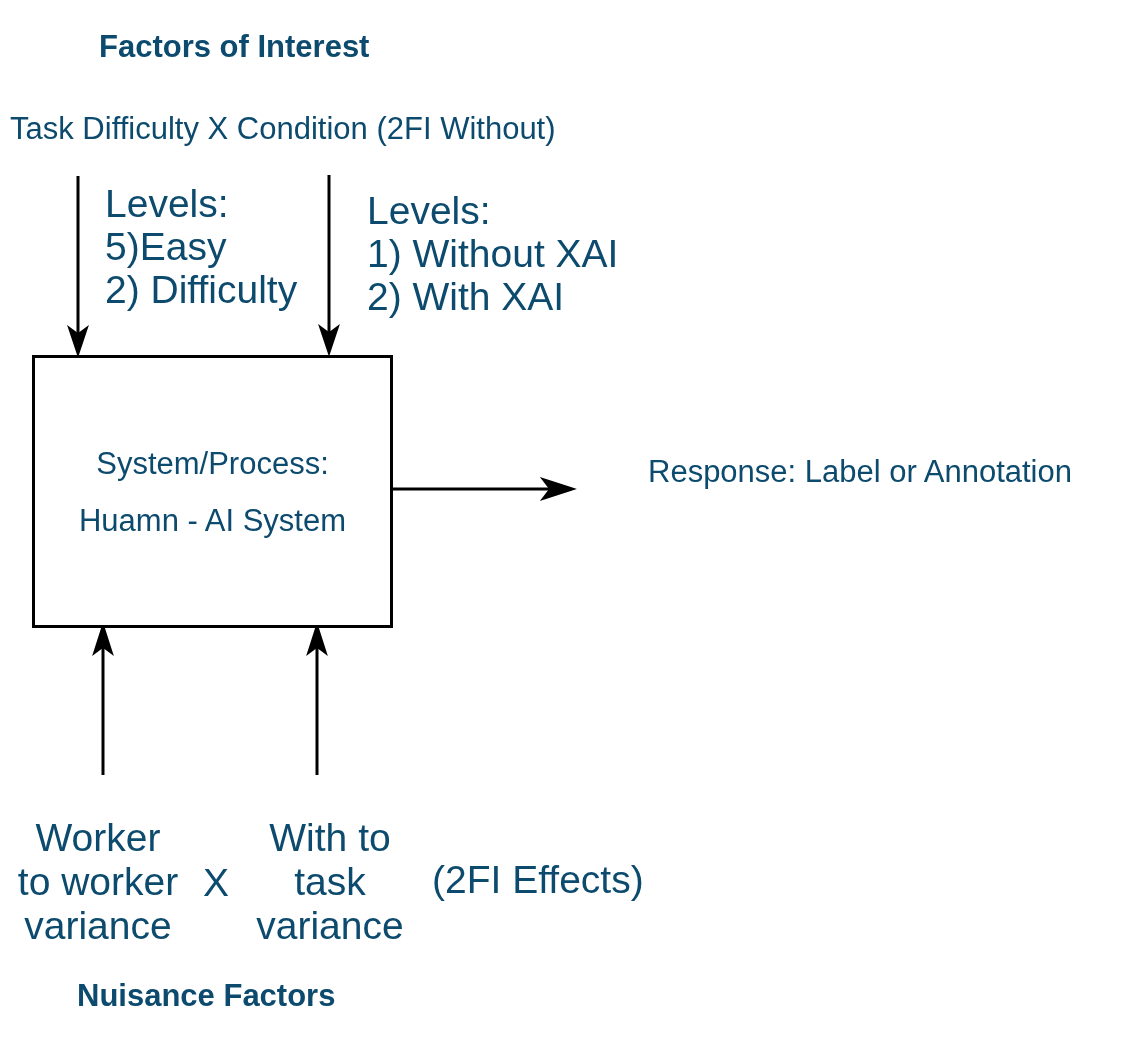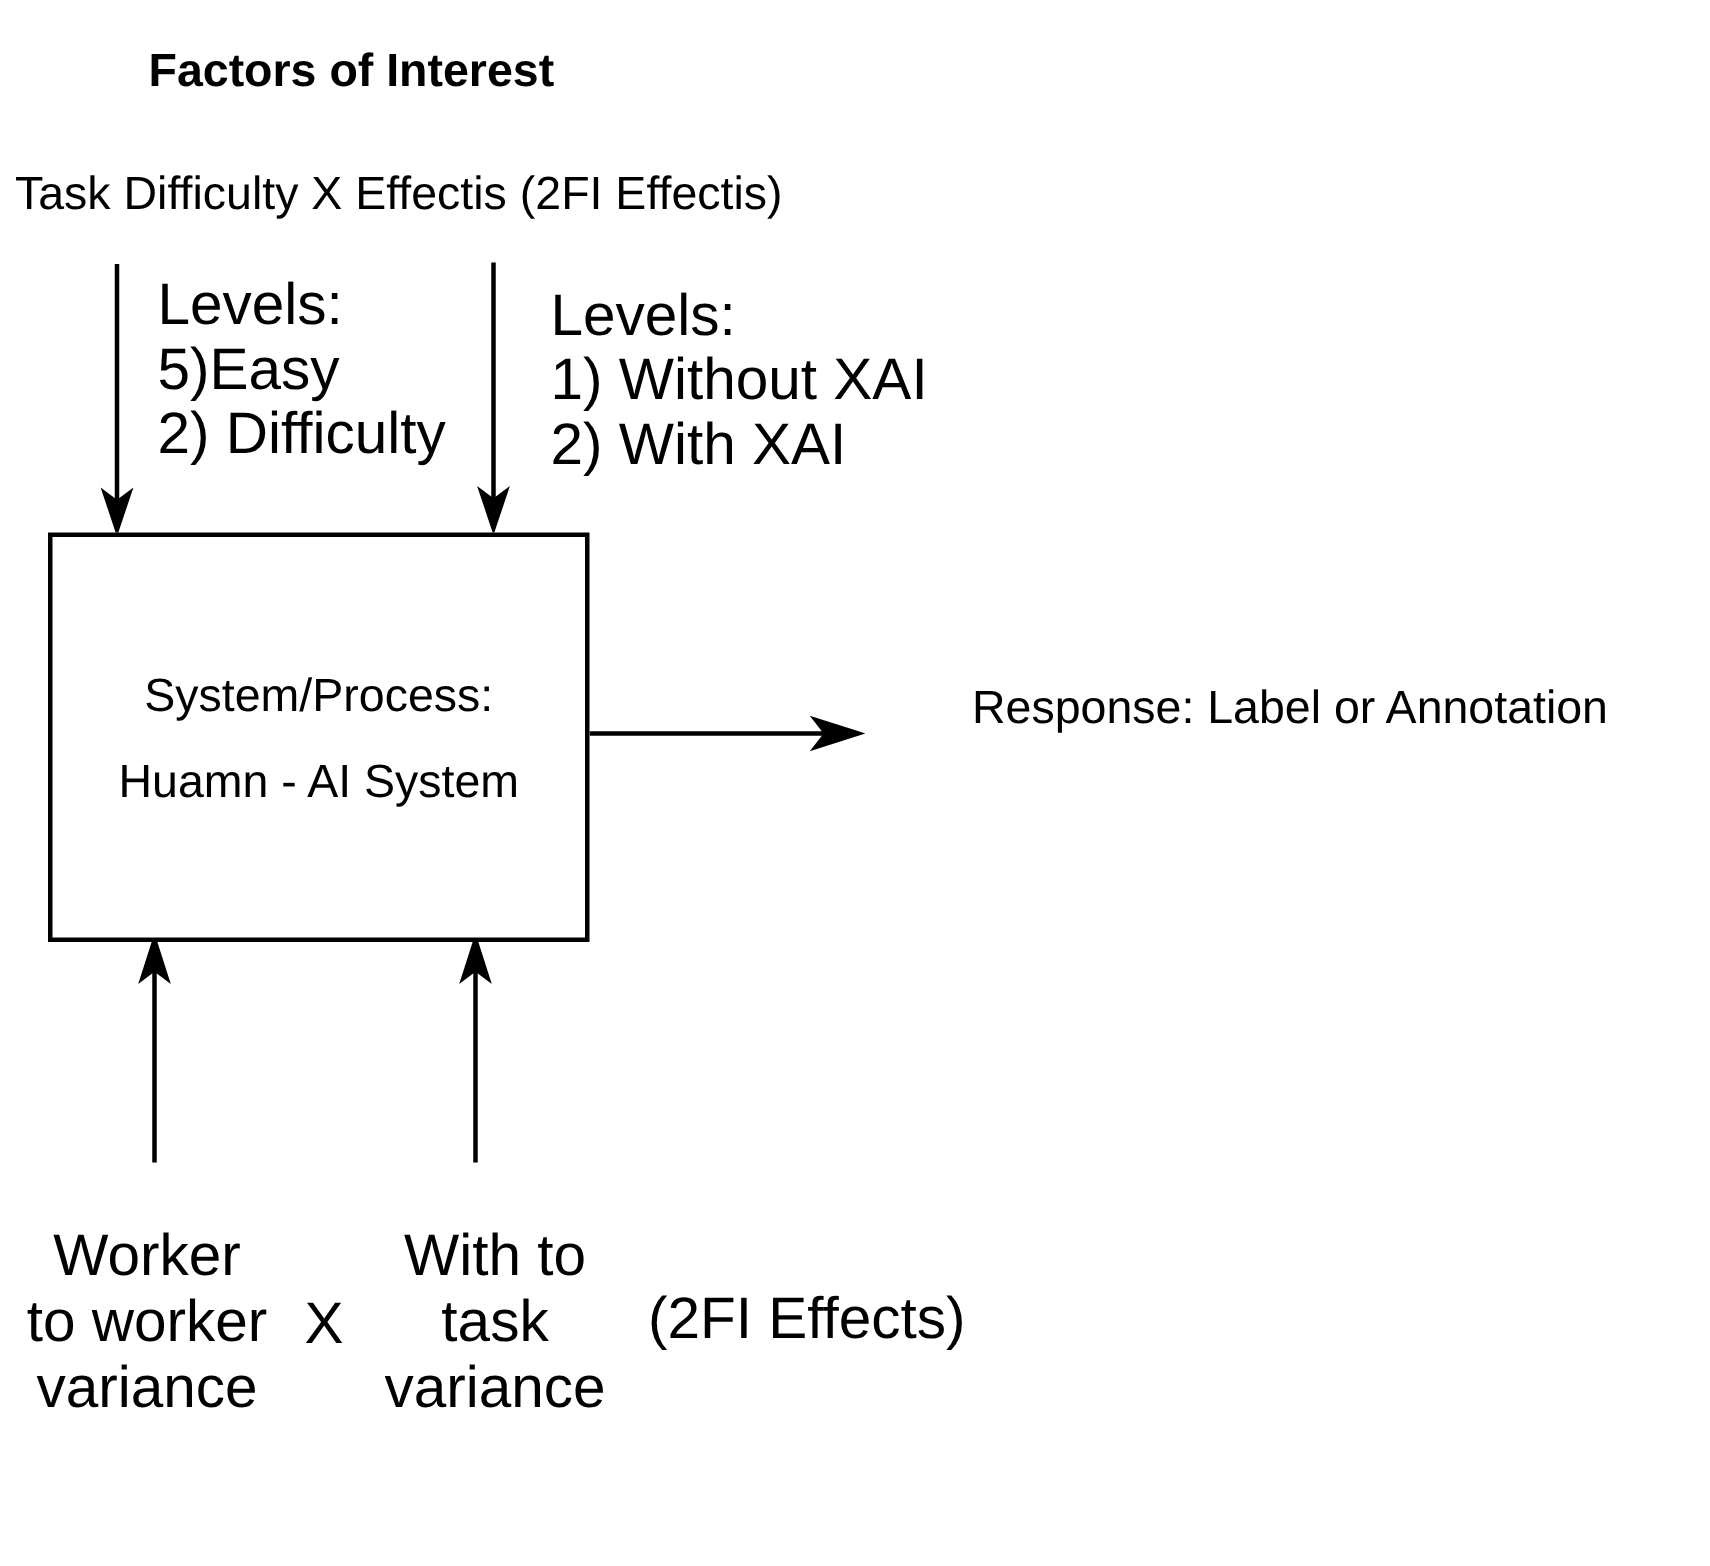--- a/index.html
+++ b/index.html
@@ -6,21 +6,21 @@
     margin: 0;
     padding: 0;
     background: #ffffff;
   }
   .canvas {
     position: relative;
     width: 1140px;
     height: 1044px;
     background: #ffffff;
     font-family: "Liberation Sans", sans-serif;
-    color: #000000;
+    color: #0c4a6e;
     overflow: hidden;
   }
   .abs { position: absolute; }
   .t30 { font-size: 39px; line-height: 43px; }
   .t31 { font-size: 31px; line-height: 38px; }
   .bold { font-weight: bold; }
   .center { text-align: center; }
   .process-box {
     position: absolute;
     left: 32px;
@@ -72,21 +72,21 @@
       <polygon points="103,627 95,652 103,646 111,652"></polygon>
     </g>
     <g stroke="#000000" stroke-width="3" fill="#000000">
       <line x1="317" y1="775" x2="317" y2="643"></line>
       <polygon points="317,627 309,652 317,646 325,652"></polygon>
     </g>
   </svg>
 
   <div class="abs t31 bold" style="left:99px; top:28px;">Factors of Interest</div>
 
-  <div class="abs t31" style="left:10px; top:110px;">Task Difficulty X Effectis (2FI Effectis)</div>
+  <div class="abs t31" style="left:10px; top:110px;">Task Difficulty X Condition (2FI Without)</div>
 
   <div class="abs t30" style="left:105px; top:182px;">
     <div>Levels:</div>
     <div>5)Easy</div>
     <div>2) Difficulty</div>
   </div>
 
   <div class="abs t30" style="left:367px; top:189px;">
     <div>Levels:</div>
     <div>1) Without XAI</div>
@@ -111,14 +111,15 @@
   <div class="abs t30" style="left:203px; top:861px;">X</div>
 
   <div class="abs t30 center lh44" style="left:245px; top:816px; width:170px;">
     <div>With to</div>
     <div>task</div>
     <div>variance</div>
   </div>
 
   <div class="abs t30" style="left:432px; top:858px;">(2FI Effects)</div>
 
+  <div class="abs t31 bold" style="left:77px; top:977px;">Nuisance Factors</div>
 
 </div>
 
 </body></html>

